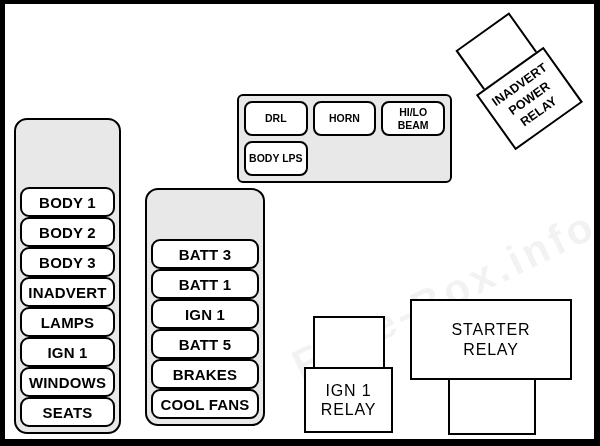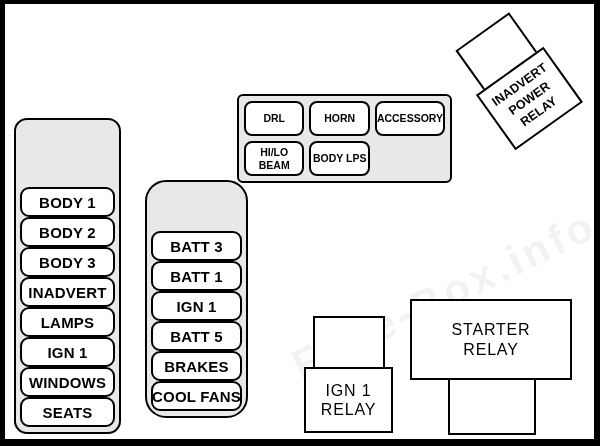--- a/index.html
+++ b/index.html
@@ -27,21 +27,21 @@
     position: absolute;
     background: #e8e8e8;
     border: 2px solid #000;
     border-radius: 13px;
     box-sizing: border-box;
     display: flex; flex-direction: column;
     justify-content: flex-end;
     padding: 5px 4px;
   }
   .col-left { left: 9px;  top: 114px; width: 107px; height: 316px; }
-  .col-mid  { left: 140px; top: 176px; width: 103px; height: 238px; border-radius: 21px; }
+  .col-mid  { left: 140px; top: 184px; width: 120px; height: 238px; }
   .fuse {
     background: #fff;
     border: 2px solid #000;
     border-radius: 9px;
     height: 30px;
     box-sizing: border-box;
     display: flex; align-items: center; justify-content: center;
     font-size: 15px; font-weight: bold; letter-spacing: 0.2px;
     white-space: nowrap;
   }
@@ -131,21 +131,20 @@
     <div class="fuse">BATT 1</div>
     <div class="fuse">IGN 1</div>
     <div class="fuse">BATT 5</div>
     <div class="fuse">BRAKES</div>
     <div class="fuse">COOL FANS</div>
   </div>
 
   <div class="relay-grid">
     <div class="fuse-sm">DRL</div>
     <div class="fuse-sm">HORN</div>
-    <div class="fuse-sm">ACCESSORY</div>
     <div class="fuse-sm">HI/LO
 BEAM</div>
     <div class="fuse-sm">BODY LPS</div>
   </div>
 
   <div class="inadvert">
     <div class="tab"></div>
     <div class="main">INADVERT
 POWER
 RELAY</div>

